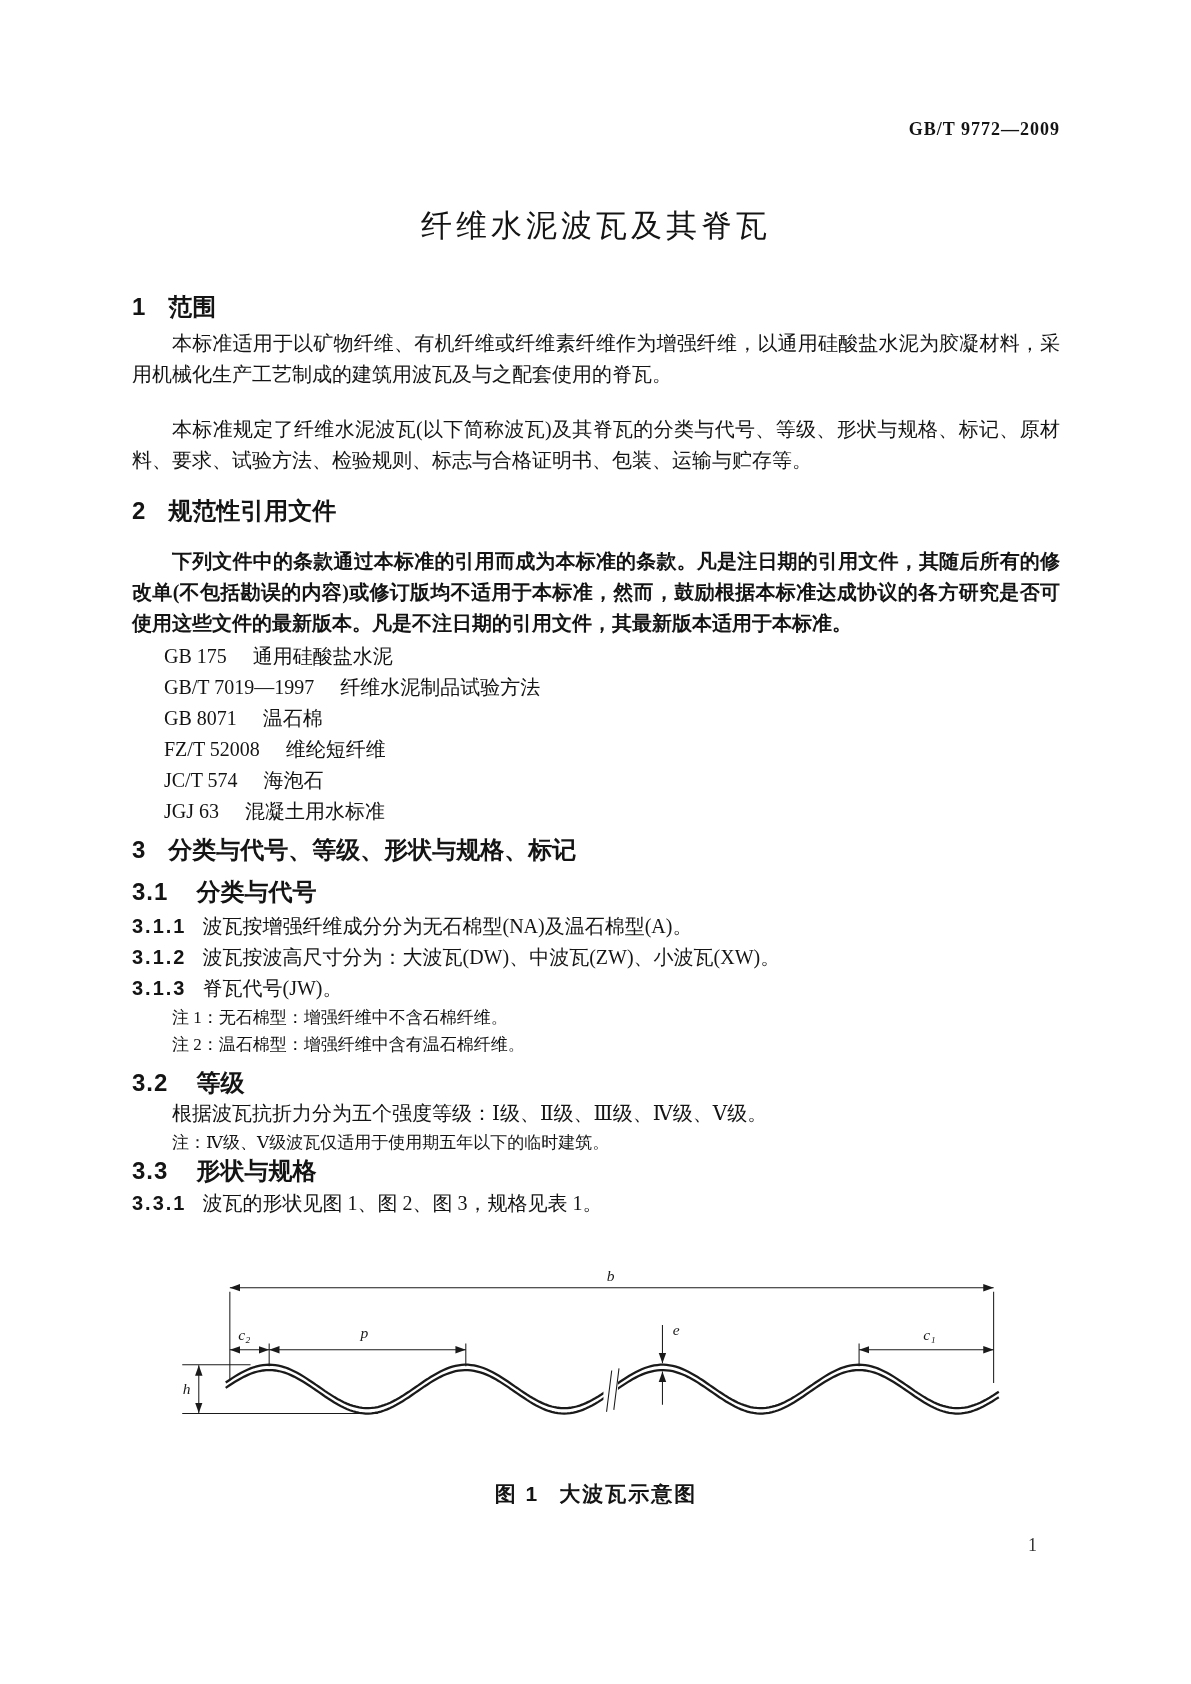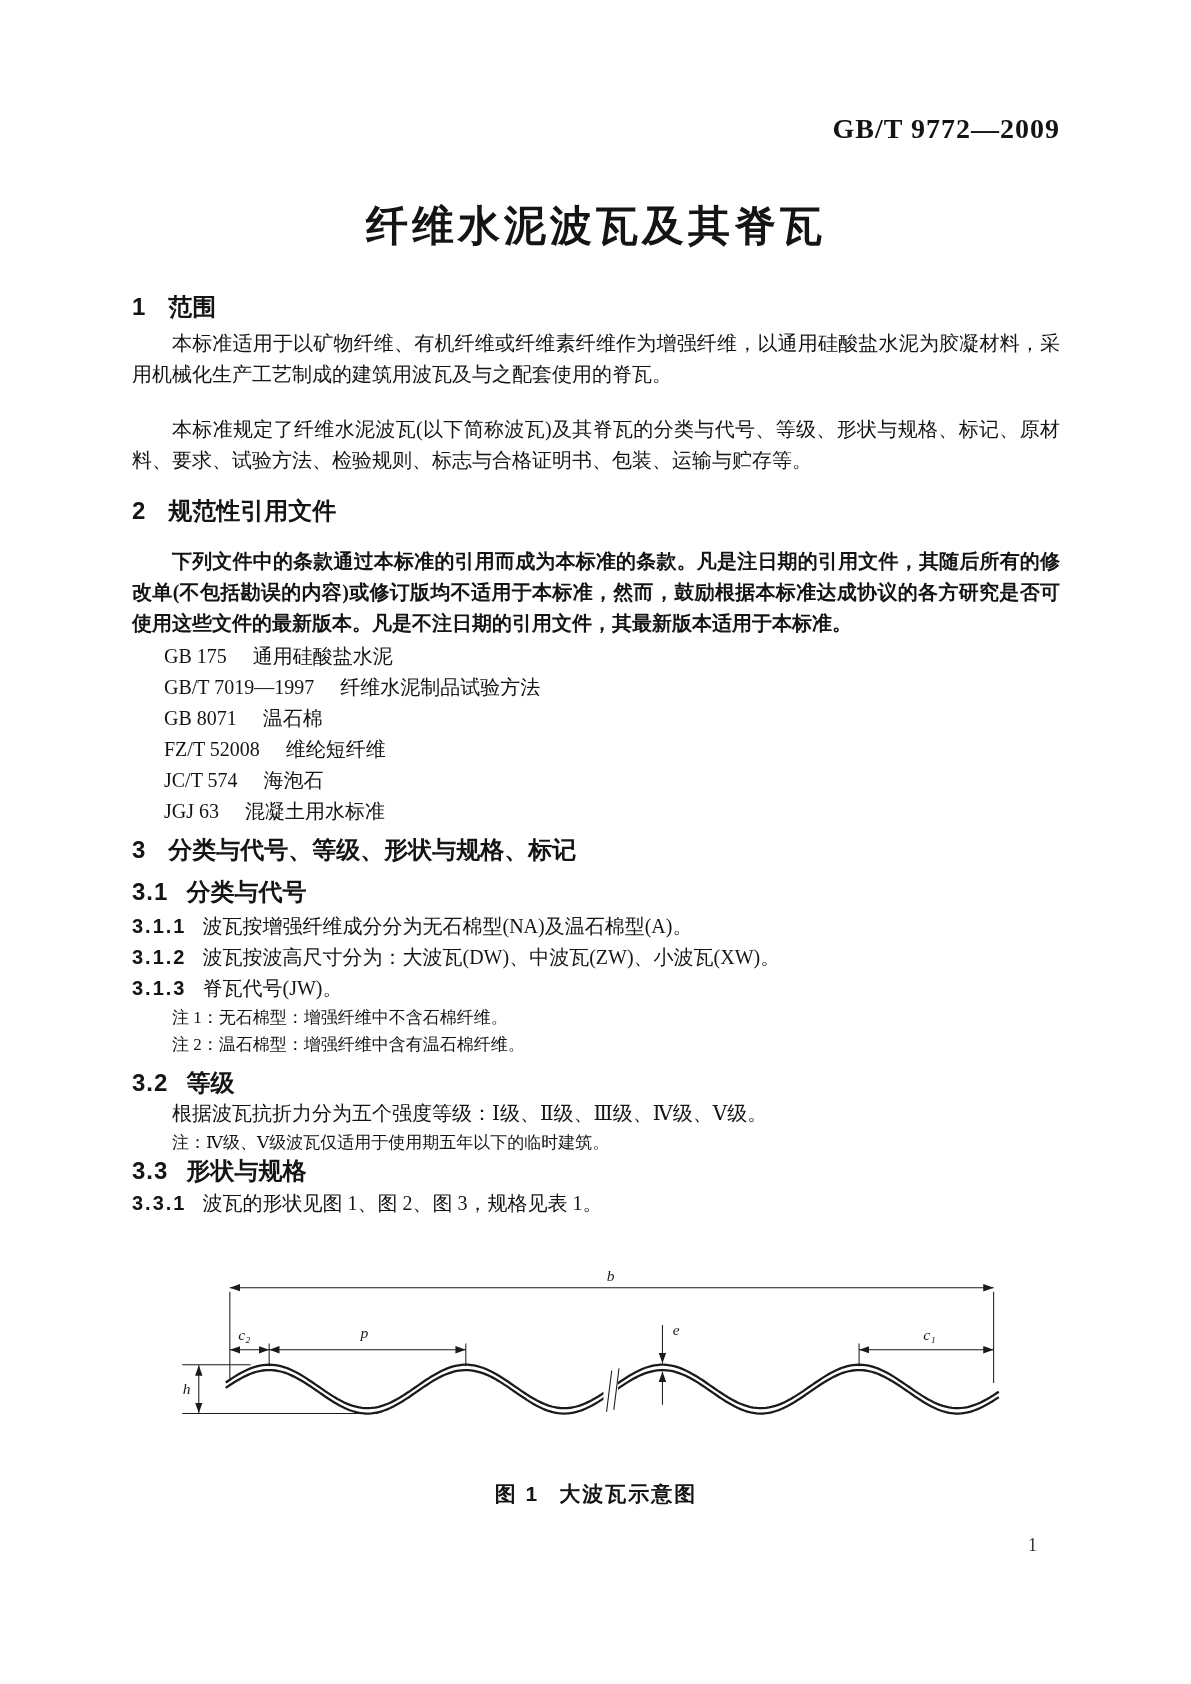--- a/index.html
+++ b/index.html
@@ -7,34 +7,34 @@
     position:relative;
     width:1191px;height:1684px;
     background:#ffffff;
     color:#141414;
     font-family:"Liberation Serif","DejaVu Serif",serif;
     overflow:hidden;
   }
   .content{position:absolute;left:132px;top:0;width:928px;}
   .doc-number{
     margin-top:116px;text-align:right;
-    font-weight:bold;font-size:28px;line-height:26px;letter-spacing:1px;
+    font-weight:bold;font-size:18px;line-height:26px;letter-spacing:1px;
     font-family:"Liberation Serif","DejaVu Serif",serif;
   }
   .doc-title{
     margin-top:66px;text-align:center;
     font-family:"Liberation Sans","DejaVu Sans",sans-serif;
-    font-weight:bold;font-size:42px;line-height:36px;letter-spacing:4px;
+    font-weight:normal;font-size:31px;line-height:36px;letter-spacing:4px;
   }
   .h-sec{
     font-family:"Liberation Sans","DejaVu Sans",sans-serif;
     font-weight:bold;font-size:24px;line-height:26px;
   }
   .h-sec .hnum{margin-right:22px;letter-spacing:1px;}
-  .h-sub .hnum{margin-right:18px;letter-spacing:1px;}
+  .h-sub .hnum{margin-right:28px;letter-spacing:1px;}
   .h1{margin-top:50px;}
   .h2{margin-top:22px;}
   .h3{margin-top:10px;}
   .h31{margin-top:16px;}
   .h32{margin-top:12px;}
   .h33{margin-top:2px;}
   .para{
     font-size:20px;line-height:31px;margin:0;
     text-indent:2em;text-align:justify;
   }

